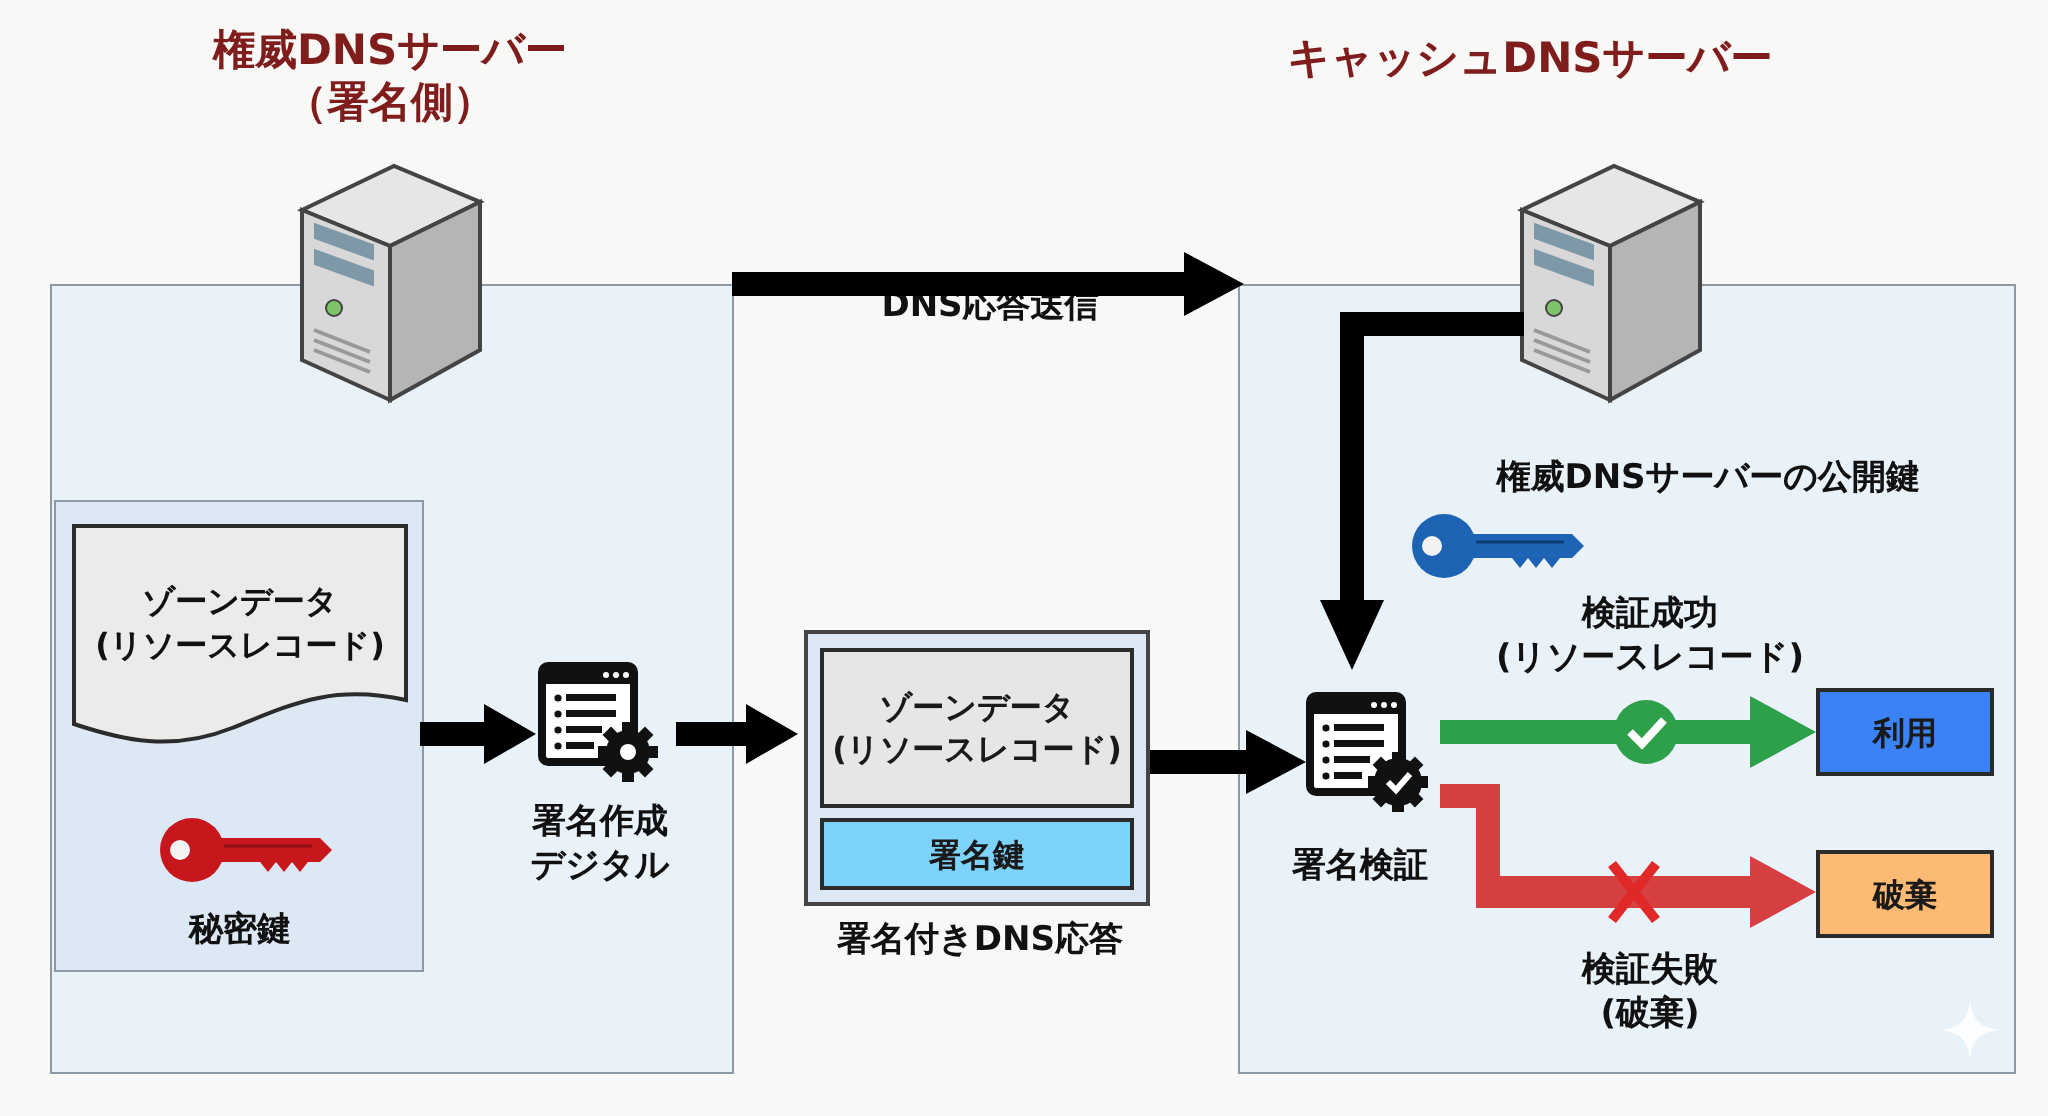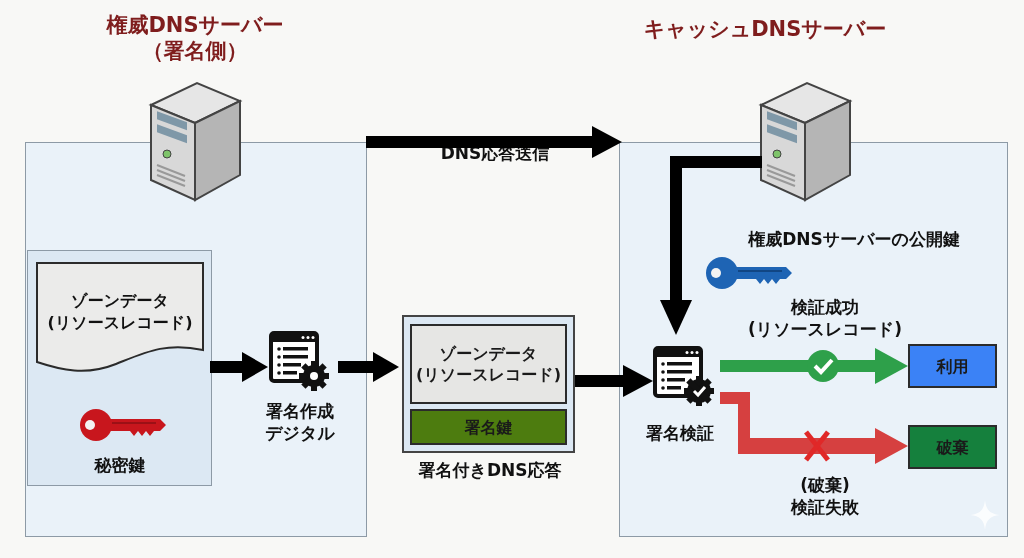--- a/index.html
+++ b/index.html
@@ -135,21 +135,21 @@
   <polygon points="226,0 256,16 226,32" fill="#000"></polygon>
 </svg>
 
 <div class="abs" style="left:402px; top:315px; width:173px; height:138px; background:#dce8f3; border:2px solid #444; box-sizing:border-box;"></div>
 <div class="abs box" style="left:410px; top:324px; width:157px; height:80px; background:#e6e6e4;">
   <div>
     <div>ゾーンデータ</div>
     <div>(リソースレコード)</div>
   </div>
 </div>
-<div class="abs box" style="left:410px; top:409px; width:157px; height:36px; background:#4d7c0f;">
+<div class="abs box" style="left:410px; top:409px; width:157px; height:36px; background:#7dd3fc;">
   <span>署名鍵</span>
 </div>
 <div class="abs label" style="left:395px; top:459px; width:190px;">署名付きDNS応答</div>
 
 <svg class="abs" style="left:575px; top:365px;" width="80" height="32" viewBox="0 0 80 32">
   <rect x="0" y="10" width="52" height="12" fill="#000"></rect>
   <polygon points="48,0 78,16 48,32" fill="#000"></polygon>
 </svg>
 
 <svg class="abs" style="left:670px; top:150px;" width="100" height="190" viewBox="0 0 100 190">
@@ -204,23 +204,23 @@
 </svg>
 <div class="abs box" style="left:908px; top:344px; width:89px; height:44px; background:#3b82f6;">
   <span>利用</span>
 </div>
 
 <svg class="abs" style="left:720px; top:390px;" width="190" height="80" viewBox="0 0 190 80">
   <polygon points="0,2 30,2 30,48 155,48 155,38 188,56 155,74 155,64 18,64 18,14 0,14" fill="#d64040"></polygon>
   <line x1="86" y1="42" x2="108" y2="70" stroke="#e02828" stroke-width="5"></line>
   <line x1="108" y1="42" x2="86" y2="70" stroke="#e02828" stroke-width="5"></line>
 </svg>
-<div class="abs box" style="left:908px; top:425px; width:89px; height:44px; background:#15803d;">
+<div class="abs box" style="left:908px; top:425px; width:89px; height:44px; background:#fdba74;">
   <span>破棄</span>
 </div>
 <div class="abs label" style="left:770px; top:474px; width:110px;">
+  <div>検証失敗</div>
   <div>(破棄)</div>
-  <div>検証失敗</div>
 </div>
 
 <svg class="abs" style="left:970px; top:500px;" width="30" height="30" viewBox="0 0 30 30">
   <path d="M15,0 C16,10 20,14 30,15 C20,16 16,20 15,30 C14,20 10,16 0,15 C10,14 14,10 15,0 Z" fill="#ffffff" opacity="0.8"></path>
 </svg>
 
 </body></html>

